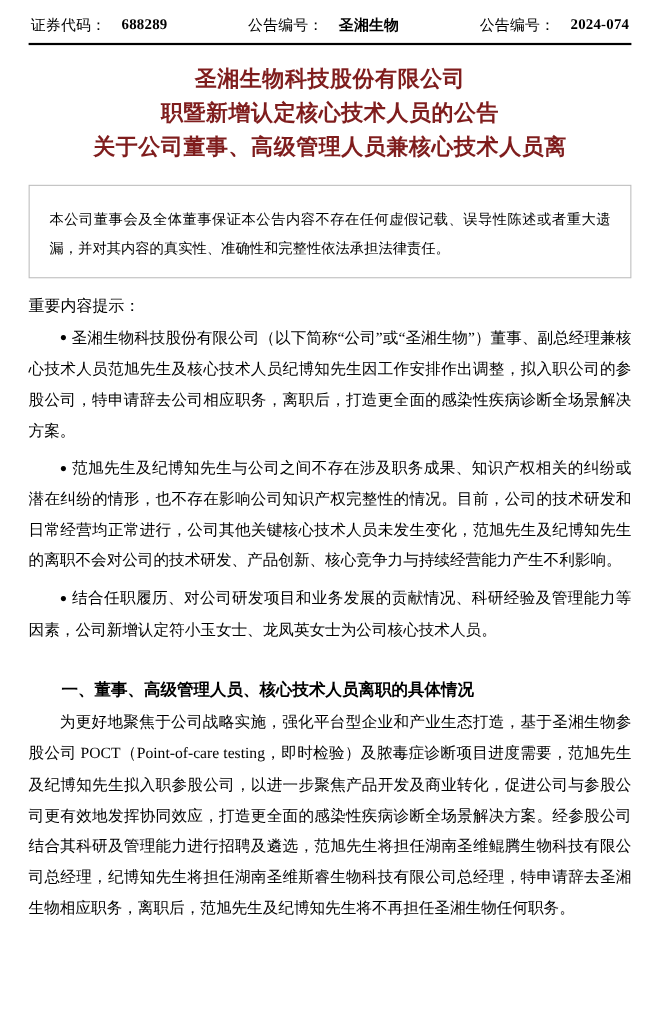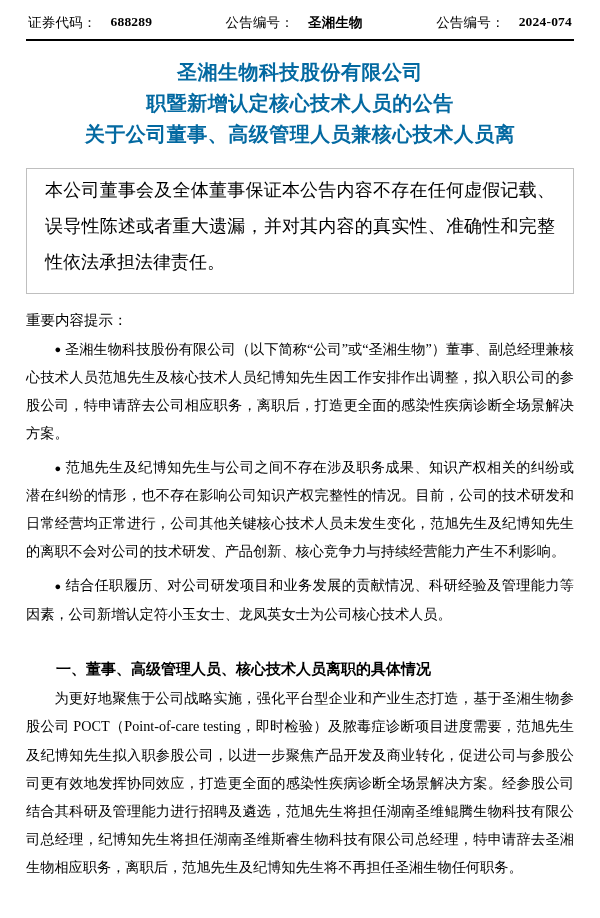--- a/index.html
+++ b/index.html
@@ -57,22 +57,22 @@
     margin-top: 16px;
     letter-spacing: 0.5px;
   }
   .title-line {
     display: block;
   }
   
   .notice-box {
     border: 1px solid #bfbfbf;
     margin-top: 18px;
-    padding: 3px 18px 13px 18px;
-    font-size: 18px;
+    padding: 18px 18px 13px 18px;
+    font-size: 13px;
     line-height: 2.0;
     text-align: justify;
   }
   .notice-box p {
     margin: 0;
     text-indent: 0;
   }
   
   .section-title {
     font-weight: normal;
@@ -125,21 +125,21 @@
       <span class="header-value">圣湘生物</span>
     </div>
     <div class="header-cell">
       <span class="header-label">公告编号：</span>
       <span class="header-value">2024-074</span>
     </div>
   </div>
 
   <hr class="rule">
 
-  <div class="title-block" style="color: #0369a1; text-align: center;">
+  <div class="title-block" style="color: #7f1d1d; text-align: center;">
     <span class="title-line">圣湘生物科技股份有限公司</span>
     <span class="title-line">职暨新增认定核心技术人员的公告</span>
     <span class="title-line">关于公司董事、高级管理人员兼核心技术人员离</span>
   </div>
 
   <div class="notice-box">
     <p>本公司董事会及全体董事保证本公告内容不存在任何虚假记载、误导性陈述或者重大遗漏，并对其内容的真实性、准确性和完整性依法承担法律责任。</p>
   </div>
 
   <div class="section-title">重要内容提示：</div>

